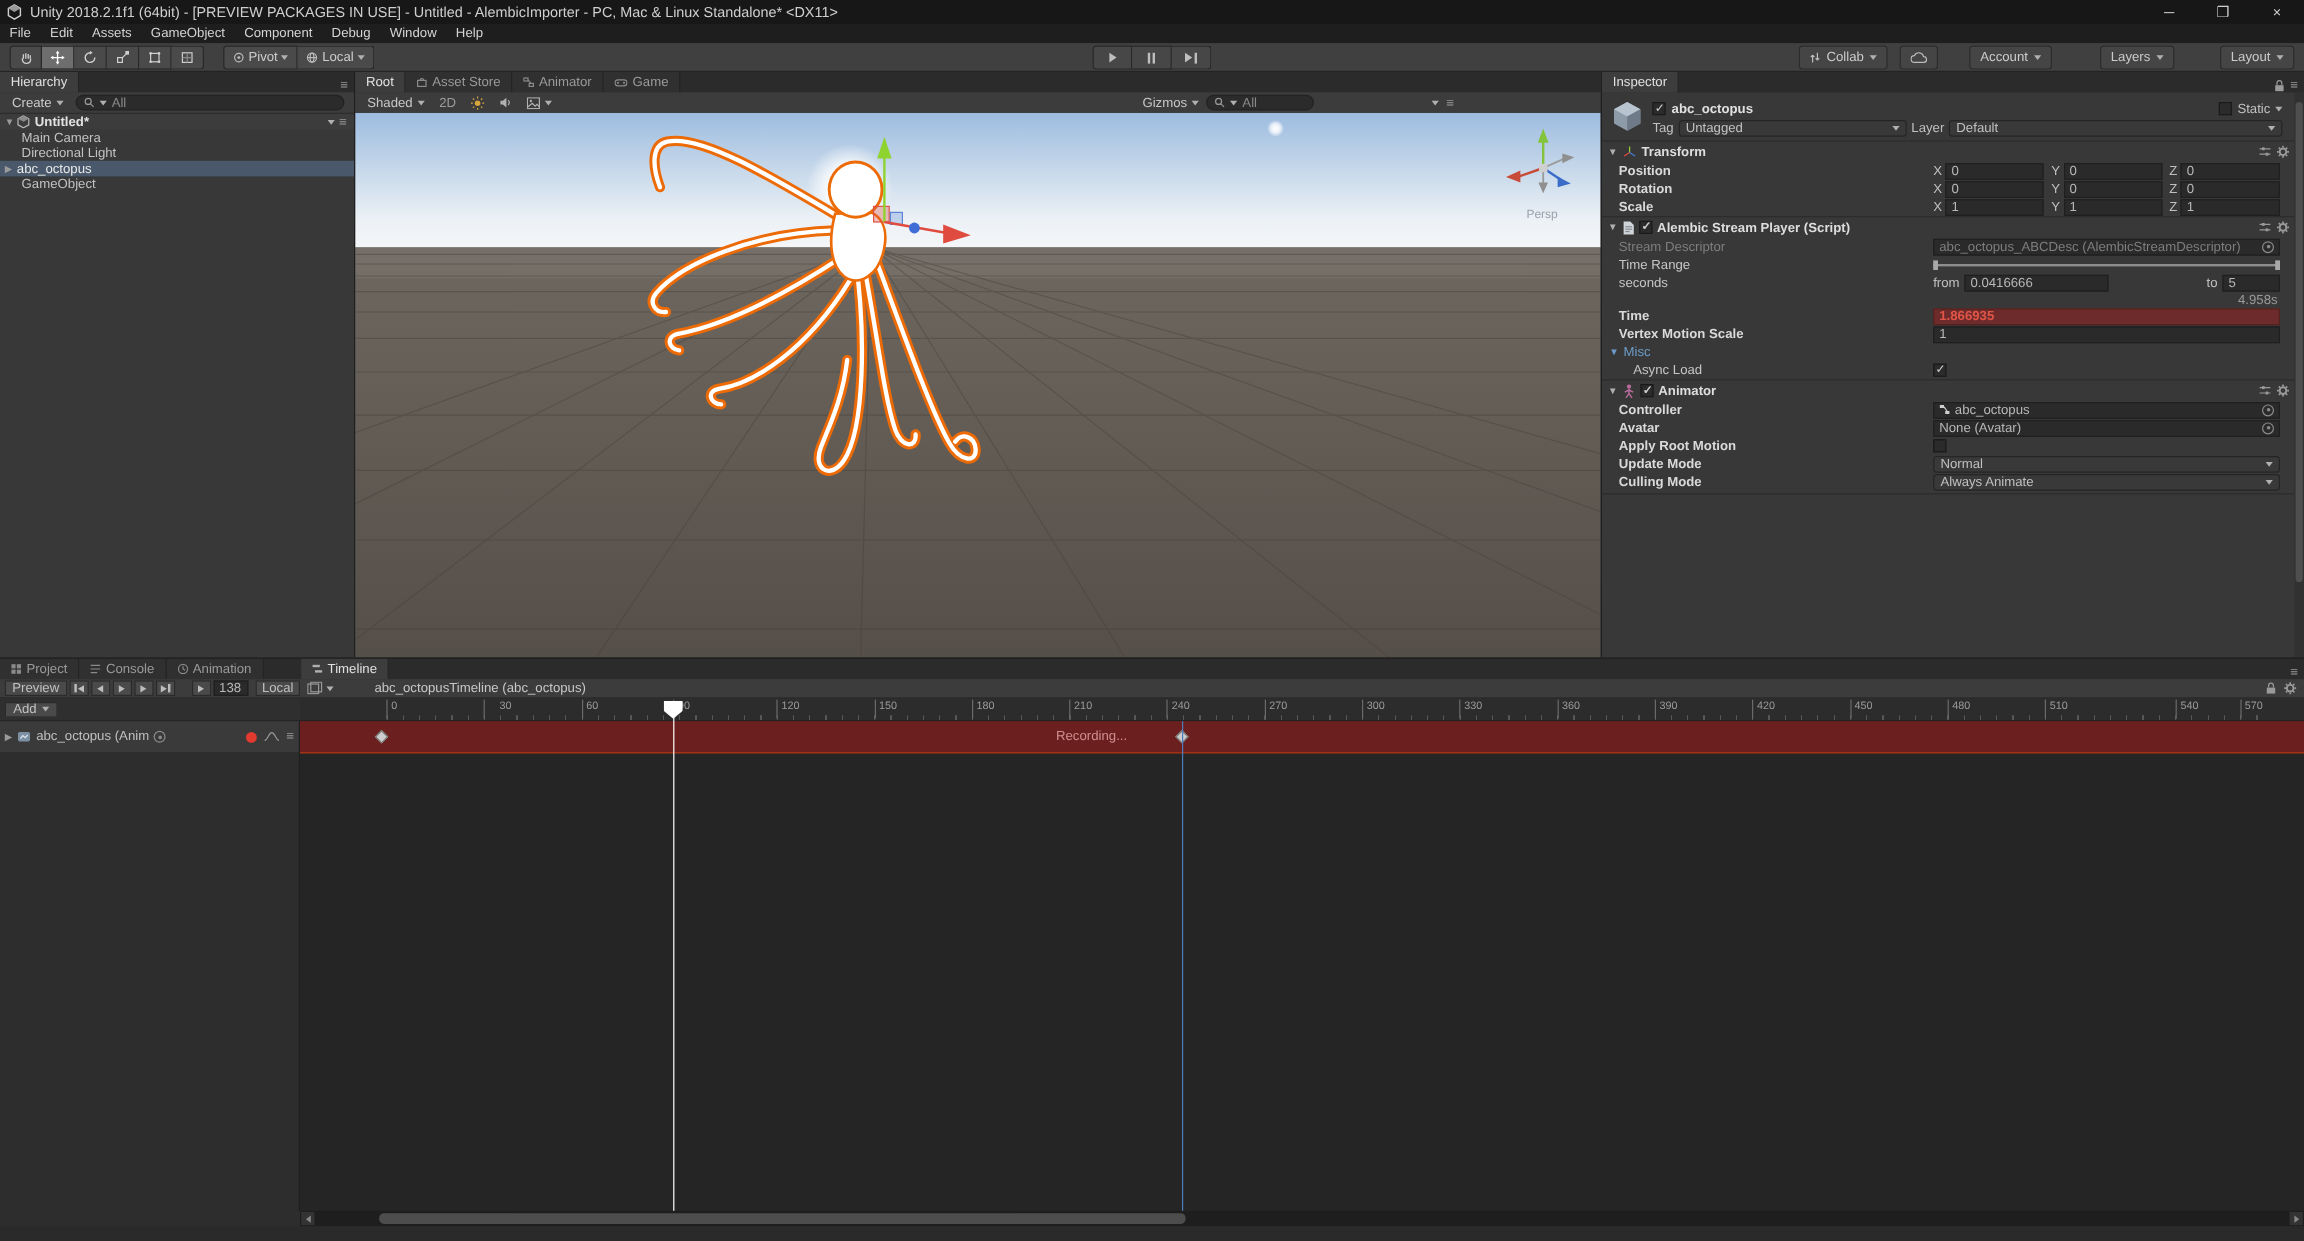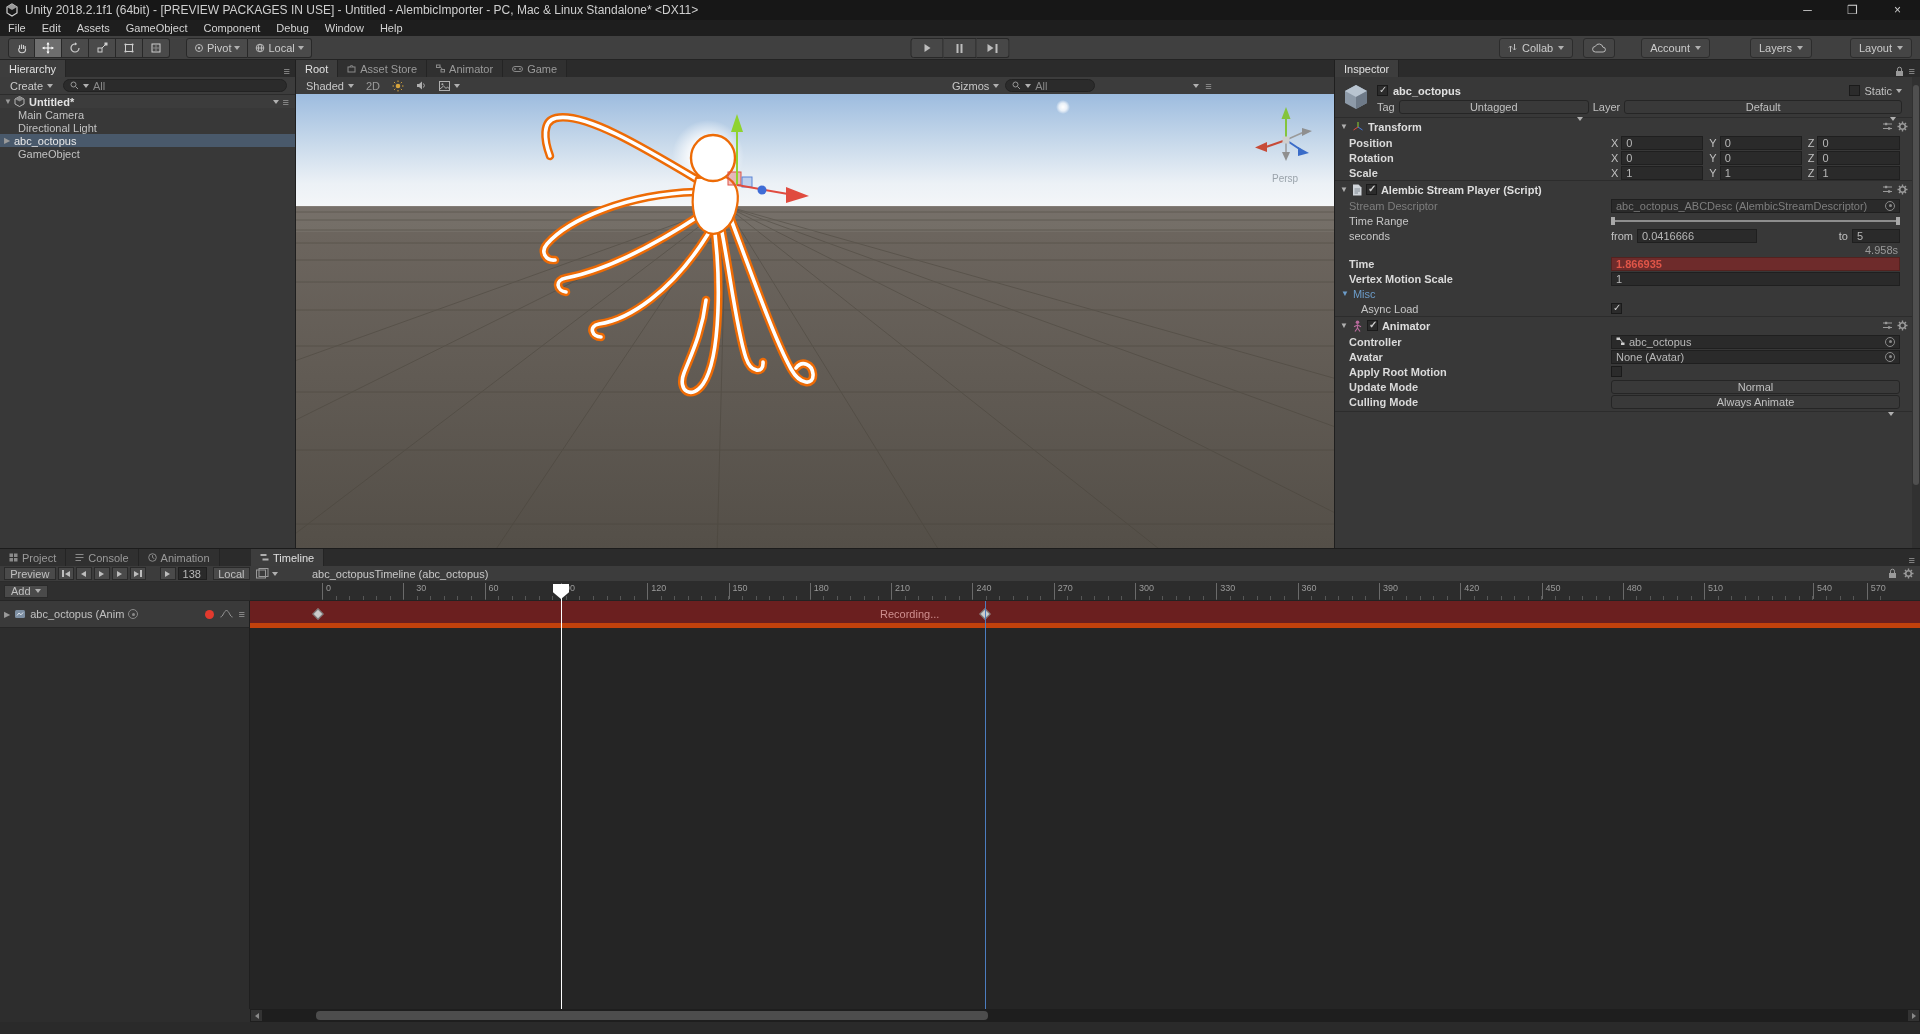--- a/index.html
+++ b/index.html
@@ -93,21 +93,21 @@
                border-left:1px solid #1f1f1f; }
   .insp-body { position:absolute; top:17px; left:0; right:8px; bottom:0; }
   .insp-header { display:flex; padding:5px 6px 2px 6px; gap:6px; }
   .insp-thumb { width:30px; height:30px; flex:none; }
   .insp-headrows { flex:1; }
   .insp-namerow { display:flex; align-items:center; gap:5px; height:17px; }
   .insp-name { font-weight:bold; color:#e0e0e0; }
   .static-grp { margin-left:auto; display:flex; align-items:center; gap:4px; margin-right:4px; }
   .tagrow { display:flex; align-items:center; gap:4px; height:16px; }
   .drop { background:#393939; border:1px solid #252525; border-radius:3px; height:14px; display:flex;
-          align-items:center; padding:0 5px; color:#c0c0c0; gap:4px;flex-direction:column; }
+          align-items:center; padding:0 5px; color:#c0c0c0; gap:4px; }
   .drop .caret { margin-left:auto; }
   .modelrow { display:flex; align-items:center; height:18px; padding-left:14px; }
   .modelrow .mbtns { display:flex; gap:2px; flex:1; margin-left:96px; margin-right:12px; }
   .modelrow .btn { flex:1; height:15px; }
   .chead { display:flex; align-items:center; height:18px; border-top:1px solid #2c2c2c; padding-left:5px;
            gap:4px; font-weight:bold; color:#dedede; }
   .chead .hicons { margin-left:auto; display:flex; gap:4px; padding-right:4px; }
   .irow { display:flex; align-items:center; height:15px; padding-left:14px; }
   .ilabel { width:262px; flex:none; color:#c6c6c6; }
   .ilabel.b { font-weight:bold; color:#dadada; }
@@ -141,21 +141,21 @@
               border-bottom:1px solid #222; }
   .ticks { position:absolute; left:66px; right:0; top:0; bottom:0;
            background-image:repeating-linear-gradient(90deg,#575757 0 1px,transparent 1px 13.55px);
            background-size:1560px 4px; background-position:6px 14px; background-repeat:no-repeat; }
   .tick { position:absolute; top:1px; height:16px; border-left:1px solid #6a6a6a; padding-left:3px;
           font-size:9px; color:#9a9a9a; }
   .trackrow-left { position:absolute; left:0; top:52px; width:250px; height:27px; background:#3a3a3a;
                    border-bottom:1px solid #262626; border-right:1px solid #1f1f1f;
                    display:flex; align-items:center; padding:0 4px; gap:4px; }
   .lane { position:absolute; left:250px; top:52px; right:0; height:27px;
-          background:var(--recording-bar,#6B1F1F); border-bottom:5px solid #c2410c; }
+          background:var(--recording-bar,#6B1F1F); border-bottom:1px solid #c2410c; }
   .lane .key { position:absolute; top:9px; width:8px; height:8px; background:#cccccc; border:1px solid #777;
                transform:rotate(45deg); }
   .lane .rec-label { position:absolute; left:630px; top:7px; color:#cf8f8f; }
   .bt-content-left { position:absolute; left:0; top:79px; width:250px; height:381px; background:#2d2d2d;
                      border-right:1px solid #1f1f1f; }
   .bt-content-right { position:absolute; left:250px; top:79px; right:0; height:381px; background:#252525; }
   .playhead-line { position:absolute; left:561px; top:36px; width:1px; height:424px; background:#ffffff; z-index:5; }
   .playhead-handle { position:absolute; left:553px; top:35px; width:16px; height:15px; background:#ffffff; z-index:6;
                      clip-path:polygon(0 0,100% 0,100% 55%,50% 100%,0 55%); }
   .marker-blue { position:absolute; left:985px; top:52px; width:1px; height:408px;

